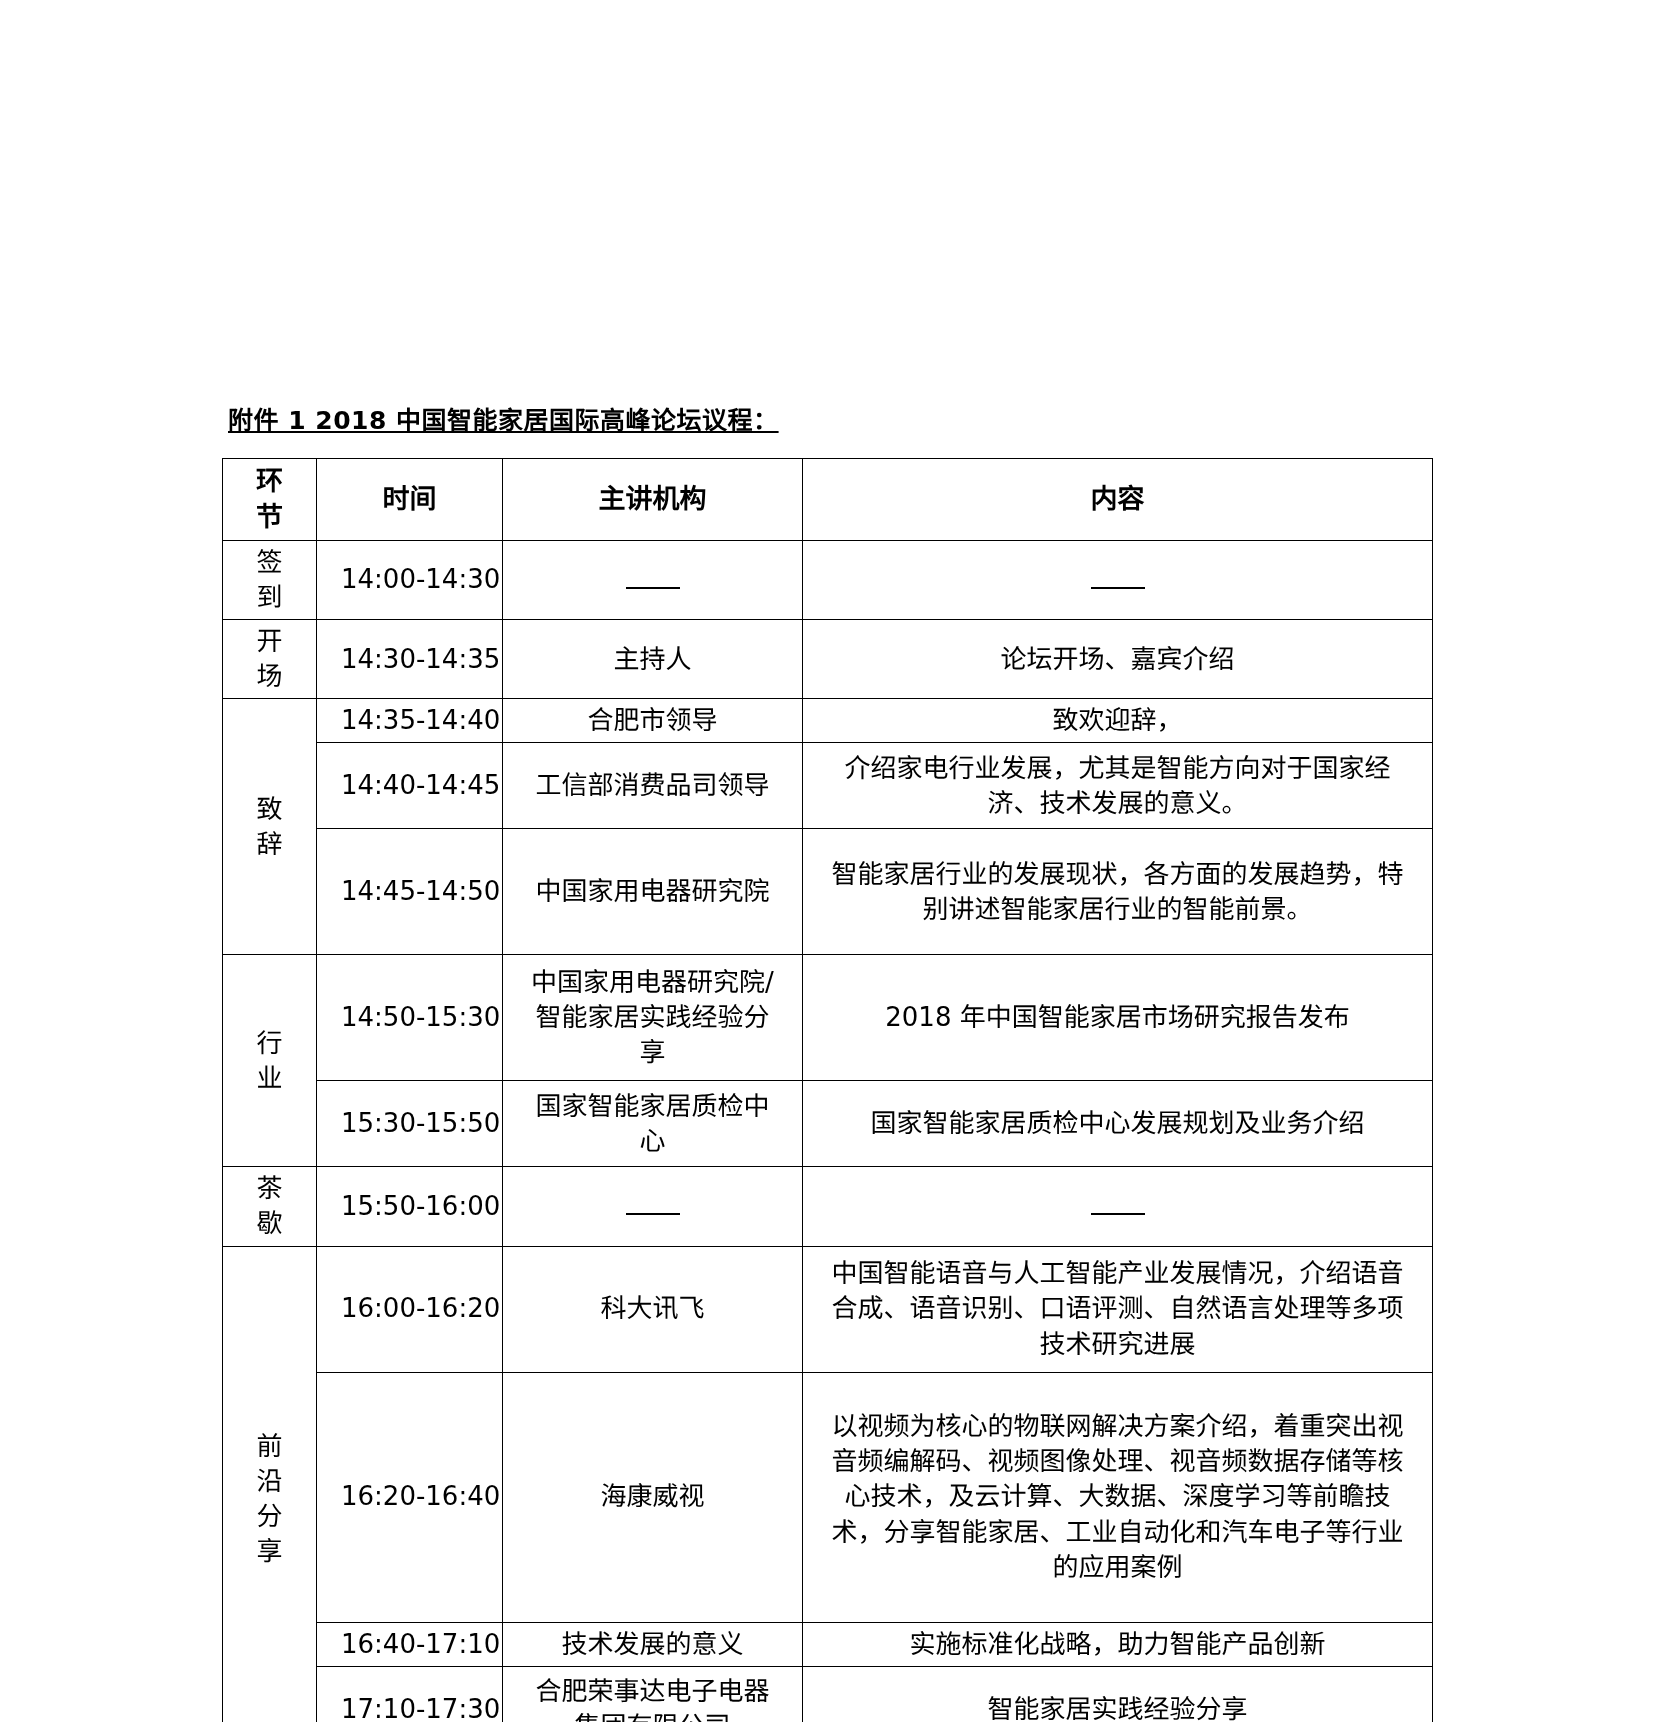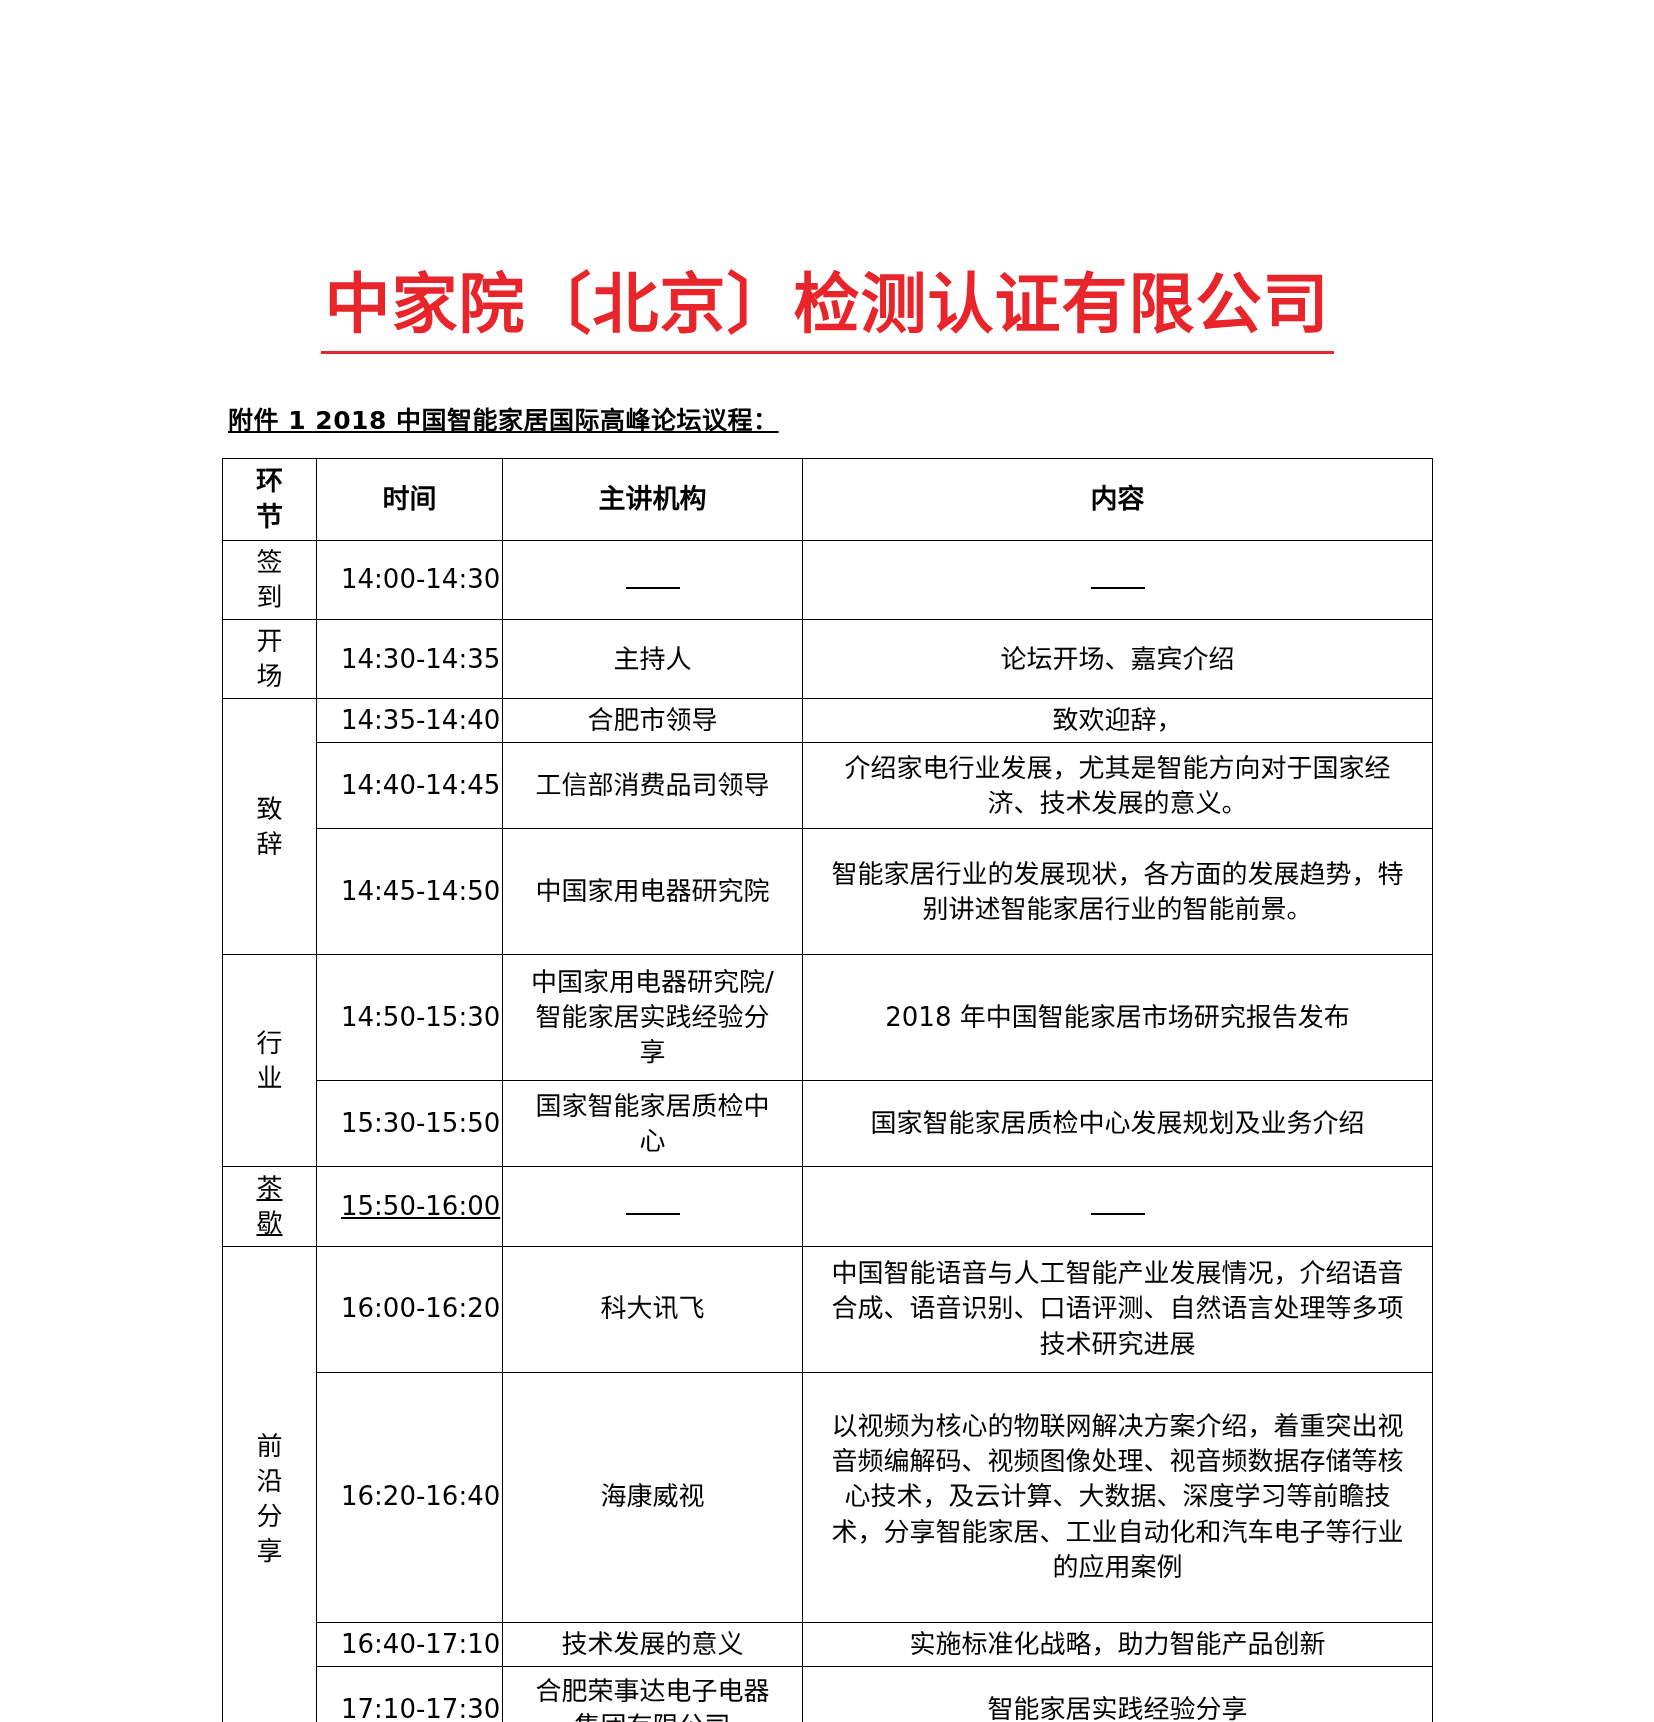--- a/index.html
+++ b/index.html
@@ -98,23 +98,20 @@
     border-bottom: 2px solid #000000;
     height: 14px;
     vertical-align: middle;
   }
 </style>
 </head>
 <body>
 
 <div class="page">
 
-  <div class="doc-title">
-    <span class="title-inner">中家院〔北京〕检测认证有限公司</span>
-  </div>
 
   <div class="subtitle">附件 1 2018 中国智能家居国际高峰论坛议程：</div>
 
   <table class="agenda">
     <colgroup>
       <col class="c-stage">
       <col class="c-time">
       <col class="c-org">
       <col class="c-content">
     </colgroup>
@@ -159,21 +156,21 @@
           <td class="stage-cell" rowspan="2">行业</td>
           <td class="time-cell">14:50-15:30</td>
           <td class="org-cell">中国家用电器研究院/智能家居实践经验分享</td>
           <td class="content-cell">2018 年中国智能家居市场研究报告发布</td>
         </tr>
         <tr style="height: 86px;">
           <td class="time-cell">15:30-15:50</td>
           <td class="org-cell">国家智能家居质检中心</td>
           <td class="content-cell">国家智能家居质检中心发展规划及业务介绍</td>
         </tr>
-        <tr style="height: 42px; text-decoration: underline;">
+        <tr style="height: 42px;">
           <td class="stage-cell">茶歇</td>
           <td class="time-cell">15:50-16:00</td>
           <td class="org-cell"><span class="dash"></span></td>
           <td class="content-cell"><span class="dash"></span></td>
         </tr>
         <tr style="height: 126px;">
           <td class="stage-cell" rowspan="4">前沿分享</td>
           <td class="time-cell">16:00-16:20</td>
           <td class="org-cell">科大讯飞</td>
           <td class="content-cell">中国智能语音与人工智能产业发展情况，介绍语音合成、语音识别、口语评测、自然语言处理等多项技术研究进展</td>

